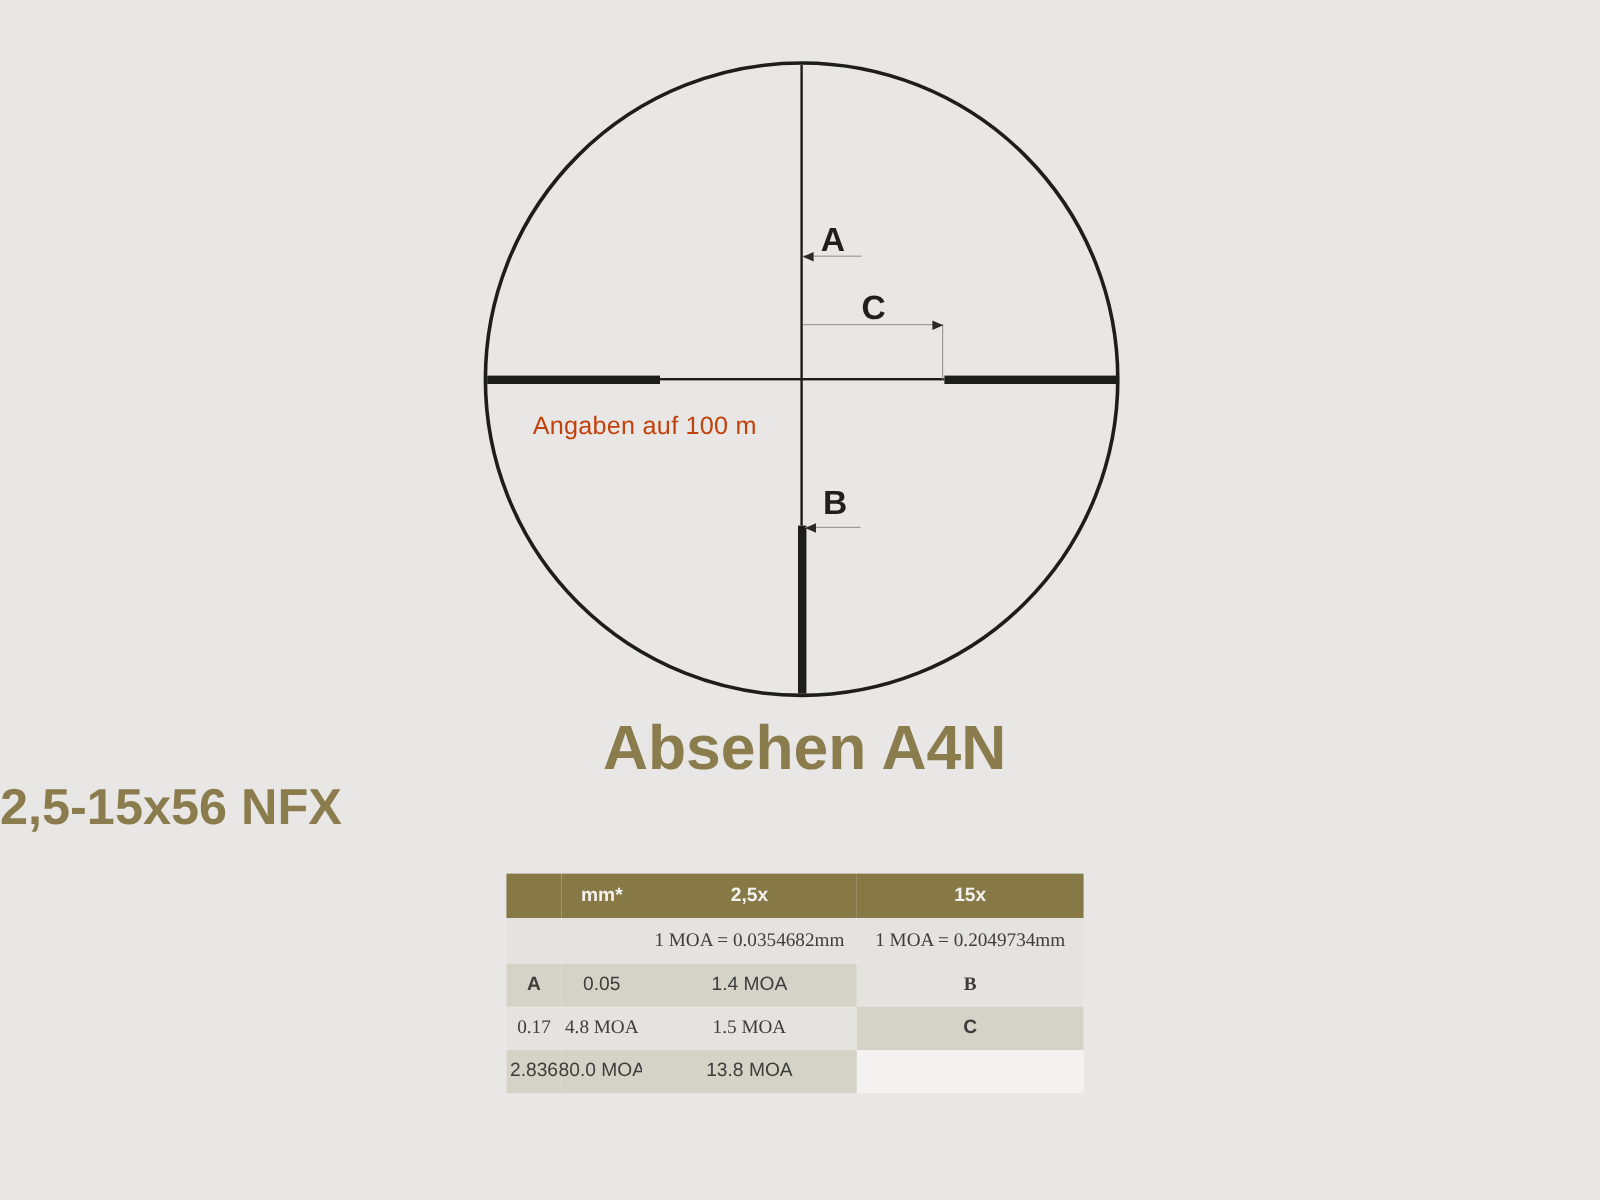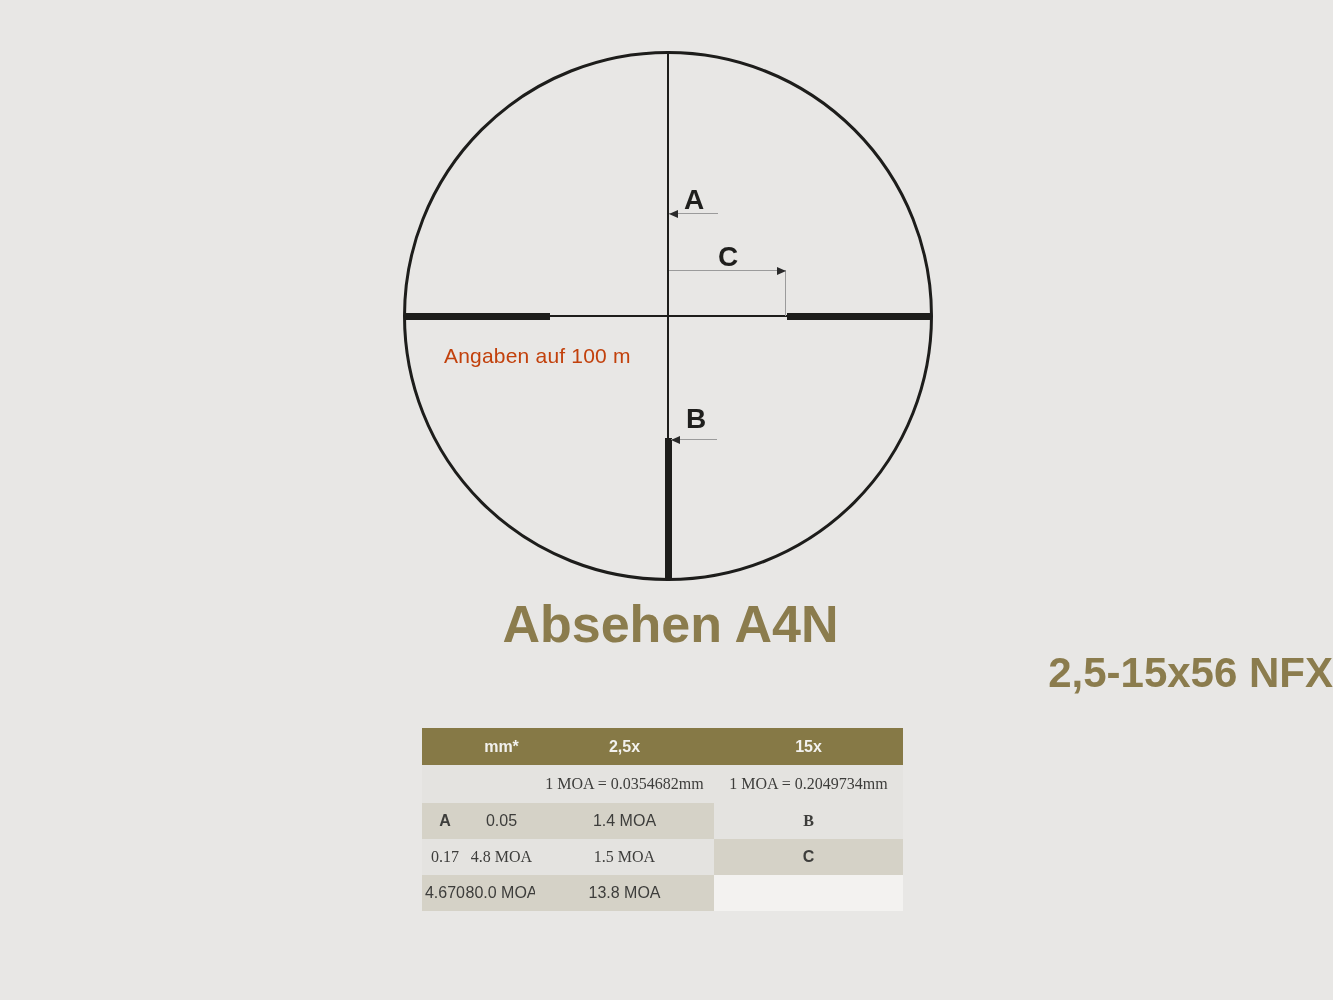--- a/index.html
+++ b/index.html
@@ -64,21 +64,21 @@
 
   
   .title{
     position:absolute;left:0;top:594px;width:1333px;margin:4px;
     text-align:center;
     font-size:52px;line-height:1;font-weight:700;
     color:var(--accent,#8b7c4d);
   }
   .subtitle{
     position:absolute;left:0;top:652px;width:1333px;margin:0;
-    text-align:right;
+    text-align:left;
     font-size:42px;line-height:1;font-weight:700;
     color:var(--accent,#8b7c4d);
   }
 
   
   .spec-table{
     position:absolute;left:422px;top:728px;
     display:grid;
     grid-template-columns:46px 67px 179px 189px;
     grid-template-rows:37px 38px 36px 36px 36px;
@@ -144,18 +144,18 @@
     <div class="cell beige lbl">A</div>
     <div class="cell beige">0.05</div>
     <div class="cell beige">1.4 MOA</div>
 
     <div class="cell light lbl">B</div>
     <div class="cell light">0.17</div>
     <div class="cell light">4.8 MOA</div>
     <div class="cell light">1.5 MOA</div>
 
     <div class="cell beige lbl">C</div>
-    <div class="cell beige">4.670</div>
+    <div class="cell beige">2.836</div>
     <div class="cell beige">80.0 MOA</div>
     <div class="cell beige">13.8 MOA</div>
   </div>
 
 </div>
 
 </body></html>

